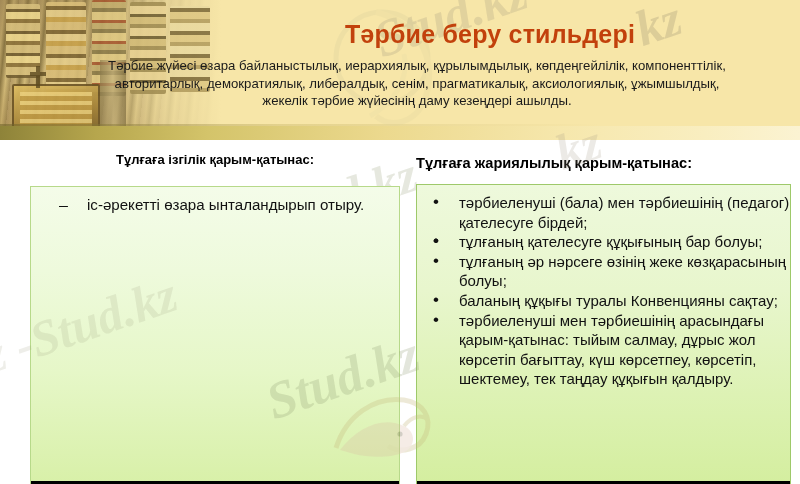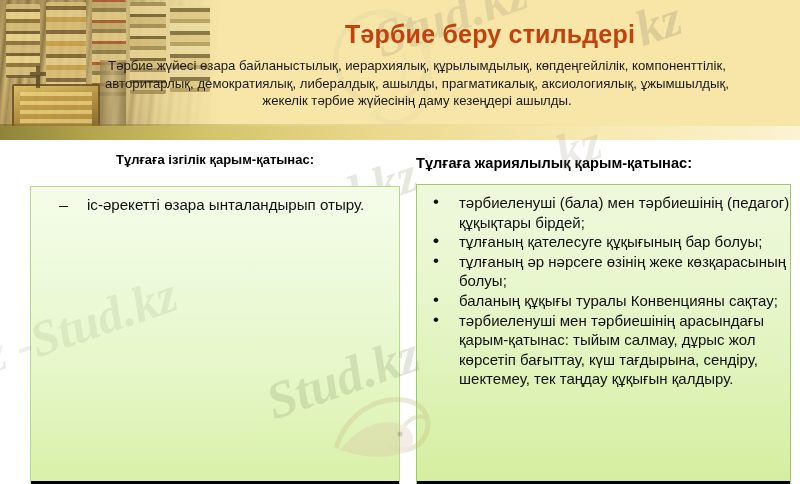--- a/index.html
+++ b/index.html
@@ -162,21 +162,21 @@
   <svg class="wm-flower-h" viewBox="0 0 180 150">
     <circle cx="64" cy="62" r="46" fill="none" stroke="#cfc89a" stroke-width="5"></circle>
     <path d="M58 16 C96 26 120 58 108 100 C100 126 74 134 58 120" fill="none" stroke="#ddd49c" stroke-width="6"></path>
     <path d="M52 120 C74 108 92 84 86 58" fill="none" stroke="#e3d9a4" stroke-width="5"></path>
   </svg>
 
   <div class="slide-title">Тәрбие беру стильдері</div>
 
   <div class="slide-subtitle">
     <p>Тәрбие жүйесі өзара байланыстылық, иерархиялық, құрылымдылық, көпдеңгейлілік, компоненттілік,</p>
-    <p>авторитарлық, демократиялық, либералдық, ашылды,  прагматикалық, аксиологиялық, ұжымшылдық,</p>
+    <p>авторитарлық, демократиялық, либералдық, сенім,  прагматикалық, аксиологиялық, ұжымшылдық,</p>
     <p>жекелік  тәрбие жүйесінің даму кезеңдері ашылды.</p>
   </div>
 </div>
 
 <div class="col-head col-head-left">Тұлғаға ізгілік қарым-қатынас:</div>
 <div class="col-head col-head-right">Тұлғаға жариялылық қарым-қатынас:</div>
 
 <div class="wm wm-b">kz</div>
 <div class="wm wm-c">Stud.kz</div>
 
@@ -189,26 +189,26 @@
       <li><span class="mk">–</span></li>
       <li><span class="mk">–</span><span>іс-әрекетті өзара ынталандырып отыру.</span></li>
     </ul>
   </div>
   <div class="panel-base"></div>
 </div>
 
 <div class="panel panel-right">
   <div class="list-wrap-right">
     <ul class="bullets bullets-right">
-      <li><span class="mk">•</span><span>тәрбиеленуші (бала) мен тәрбиешінің (педагог) құқықтары бірдей;</span></li>
+      <li><span class="mk">•</span><span>тәрбиеленуші (бала) мен тәрбиешінің (педагог) қателесуге бірдей;</span></li>
       <li><span class="mk">•</span></li>
       <li><span class="mk">•</span><span>тұлғаның қателесуге құқығының бар болуы;</span></li>
       <li><span class="mk">•</span><span>тұлғаның әр нәрсеге өзінің жеке көзқарасының болуы;</span></li>
       <li><span class="mk">•</span><span>баланың құқығы туралы Конвенцияны сақтау;</span></li>
-      <li><span class="mk">•</span><span>  тәрбиеленуші мен тәрбиешінің арасындағы қарым-қатынас: тыйым салмау, дұрыс жол көрсетіп бағыттау, күш тағдырына, сендіру, шектемеу, тек таңдау құқығын қалдыру.</span></li>
+      <li><span class="mk">•</span><span>  тәрбиеленуші мен тәрбиешінің арасындағы қарым-қатынас: тыйым салмау, дұрыс жол көрсетіп бағыттау, күш көрсетпеу, көрсетіп, шектемеу, тек таңдау құқығын қалдыру.</span></li>
     </ul>
   </div>
   <div class="panel-base"></div>
 </div>
 
 <div class="wm wm-d">Stud.kz</div>
 <div class="wm wm-e">kz  -Stud.kz</div>
 
 <svg class="wm-flower" viewBox="0 0 190 154">
   <path d="M36 118 C46 86 74 66 104 70 C124 73 132 88 126 104 C120 120 100 124 88 116" fill="none" stroke="#c7ba7e" stroke-width="5"></path>

